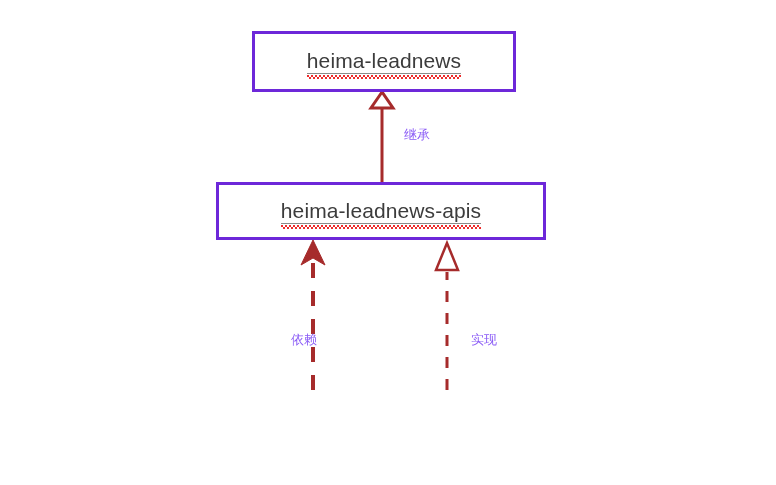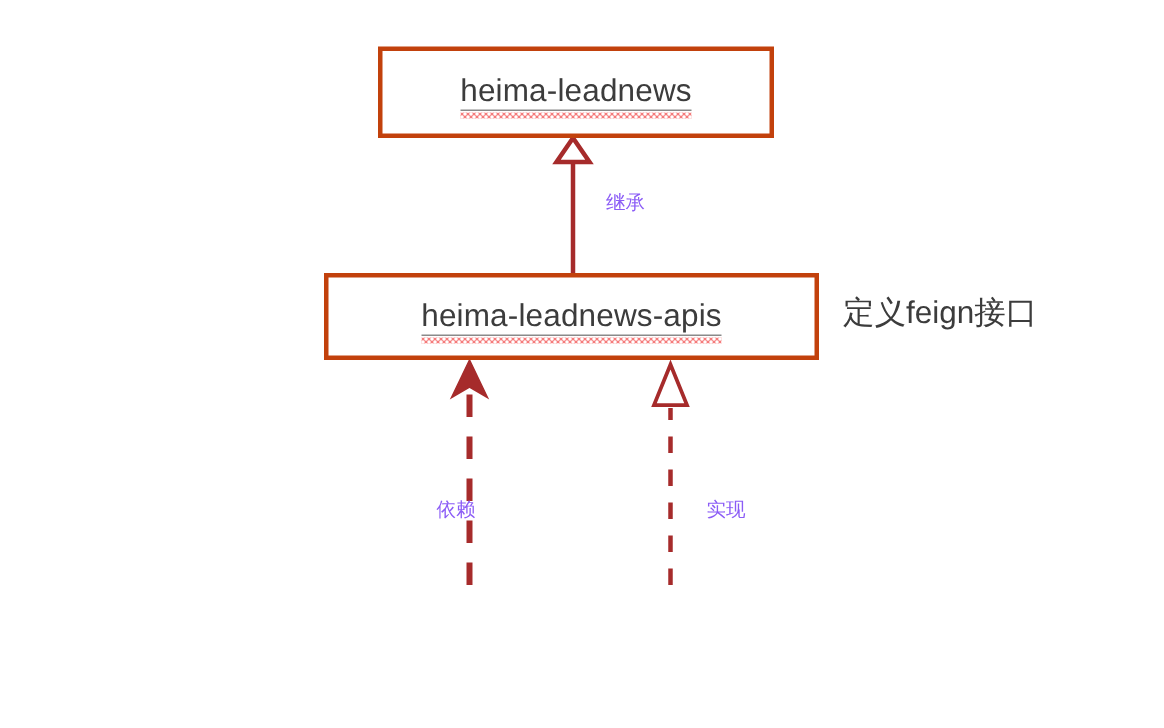--- a/index.html
+++ b/index.html
@@ -27,21 +27,21 @@
     width: 776px;
     height: 485px;
     pointer-events: none;
   }
 
   
   .node {
     position: absolute;
     box-sizing: border-box;
     background: #ffffff;
-    border: 3px solid #c2410c;
+    border: 3px solid #6d28d9;
     display: flex;
     align-items: center;
     justify-content: center;
   }
   .node-label {
     position: relative;
     display: inline-block;
     font-size: 21px;
     line-height: 1.15;
     color: #3c3c3c;
@@ -120,15 +120,14 @@
   </div>
 
 
 
   <div class="edge-label" style="left:404px; top:128px;">继承</div>
 
   <div class="edge-label" style="left:243px; top:333px;margin-left:48px;">依赖</div>
 
   <div class="edge-label" style="left:471px; top:333px;">实现</div>
 
-  <div class="annotation" style="left:562px; top:198px;">定义feign接口</div>
 
 </div>
 
 </body></html>

